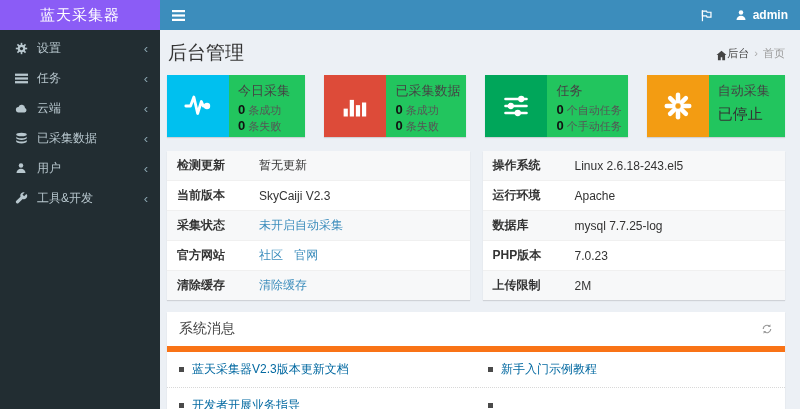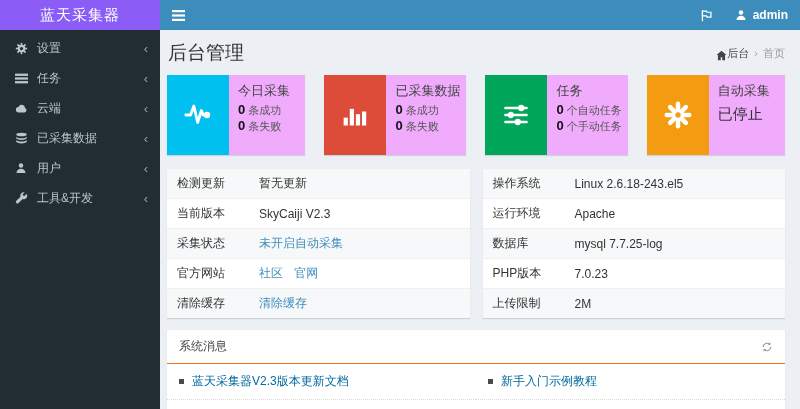--- a/index.html
+++ b/index.html
@@ -51,47 +51,47 @@
   }
   .page-title { font-size: 19px; font-weight: 500; color: #333; }
   .breadcrumb { display: flex; align-items: center; gap: 5px; font-size: 11px; color: #444; }
   .breadcrumb .bc-sep { color: #a9a9a9; }
   .breadcrumb .bc-current { color: #999; }
   .breadcrumb .bc-home { display: flex; align-items: flex-end; cursor: pointer; color: #444; }
 
   
   .row-cards { display: flex; gap: 19px; padding: 0 15px 0 7px; }
   .info-box {
-    flex: 1; height: 80px; background: #f0abfc; display: flex;
+    flex: 1; height: 62px; background: #22c55e; display: flex;
     box-shadow: 0 1px 1px rgba(0,0,0,.12); cursor: pointer;
   }
   .info-box-icon { width: 62px; min-width: 62px; display: flex; align-items: center; justify-content: center; }
   .info-box-content { padding: 7px 6px 0 9px; overflow: hidden; }
   .info-box-title { font-size: 13px; color: #444; margin-bottom: 2px; white-space: nowrap; }
   .info-line { font-size: 11px; color: #555; line-height: 15px; white-space: nowrap; }
   .info-line .num { font-size: 13px; font-weight: bold; color: #111; margin-right: 3px; }
   .info-box-status { font-size: 15px; color: #333; margin-top: 5px; }
 
   
   .row-panels { display: flex; gap: 13px; padding: 14px 15px 0 7px; }
   .panel { flex: 1; background: #fff; box-shadow: 0 1px 1px rgba(0,0,0,.12); }
   .info-table { width: 100%; border-collapse: collapse; font-size: 12px; }
   .info-table tr { height: 28px; }
   .info-table tr:nth-child(odd) { background: #f7f8f9; }
   .info-table tr + tr td { border-top: 1px solid #f0f0f0; }
   .info-table td { padding: 6px 10px; vertical-align: middle; }
-  .info-table td.lbl { font-weight: normal; color: #333; width: 82px; white-space: nowrap; }
+  .info-table td.lbl { font-weight: bold; color: #333; width: 82px; white-space: nowrap; }
   .link { color: #3c8dbc; text-decoration: none; cursor: pointer; }
   .link + .link { margin-left: 8px; }
 
   
   .messages-box { margin: 12px 15px 0 7px; background: #fff; box-shadow: 0 1px 1px rgba(0,0,0,.12); }
   .box-header {
     display: flex; justify-content: space-between; align-items: center;
-    padding: 8px 12px; border-bottom: 1px solid #f97316; font-size: 12px; color: #444;
+    padding: 8px 12px; border-bottom: 6px solid #f97316; font-size: 14px; color: #444;
   }
   .refresh-btn { color: #999; cursor: pointer; display: flex; align-items: center; }
   .msg-grid { display: grid; grid-template-columns: 1fr 1fr; }
   .msg-item {
     display: flex; align-items: center; gap: 8px;
     padding: 9px 12px; font-size: 12px; color: #0369a1; cursor: pointer;
   }
   .msg-item.top { border-bottom: 1px dotted #d8d8d8; }
   .bullet { width: 5px; height: 5px; background: #4a4a4a; flex: none; }
 </style>

